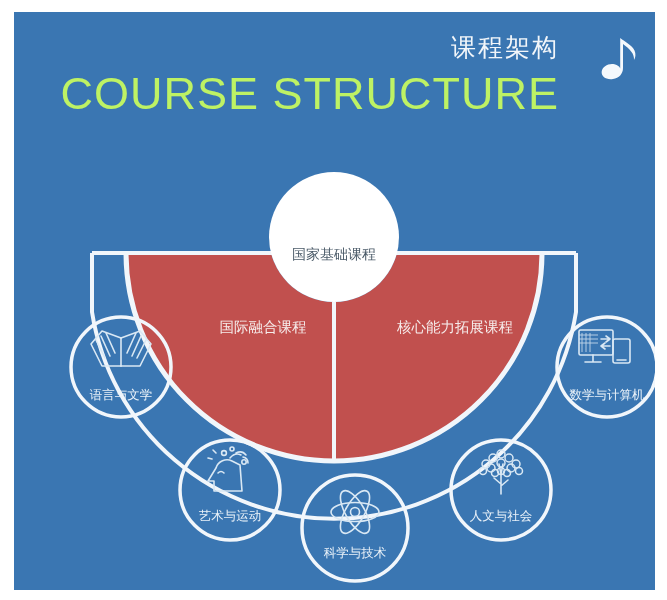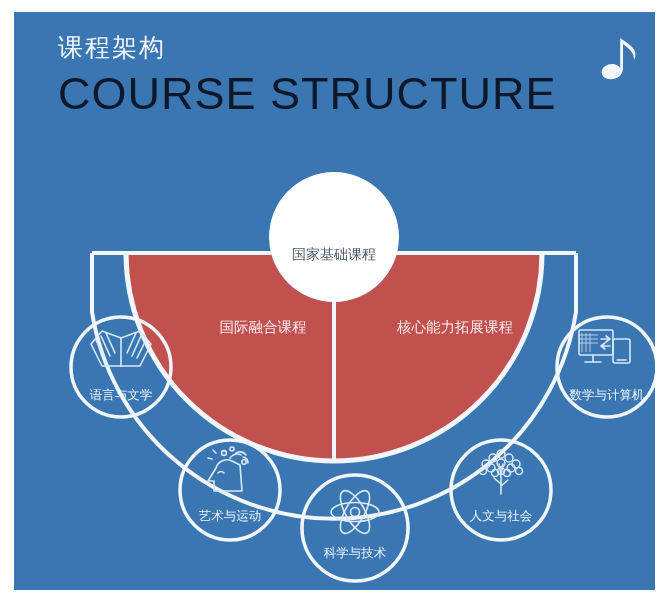--- a/index.html
+++ b/index.html
@@ -24,41 +24,40 @@
     background: #3a76b2;
     overflow: hidden;
   }
 
   
   #header {
     position: absolute;
     left: 0;
     top: 0;
     width: 545px;
-    text-align: left;
+    text-align: right;
     pointer-events: none;
-    padding-left: 44px;
   }
   #title-cn {
     margin: 0;
     padding-top: 20px;
     font-size: 25px;
     line-height: 30px;
     font-weight: 400;
     letter-spacing: 2px;
     color: #f2f6fa;
   }
   #title-en {
     margin: 0;
     padding-top: 6px;
     font-size: 45px;
     line-height: 52px;
     font-weight: 400;
     letter-spacing: 1px;
-    color: #0f172a;
+    color: #bef264;
     white-space: nowrap;
   }
 
   
   #note-icon {
     position: absolute;
     right: 16px;
     top: 14px;
     width: 46px;
     height: 64px;

